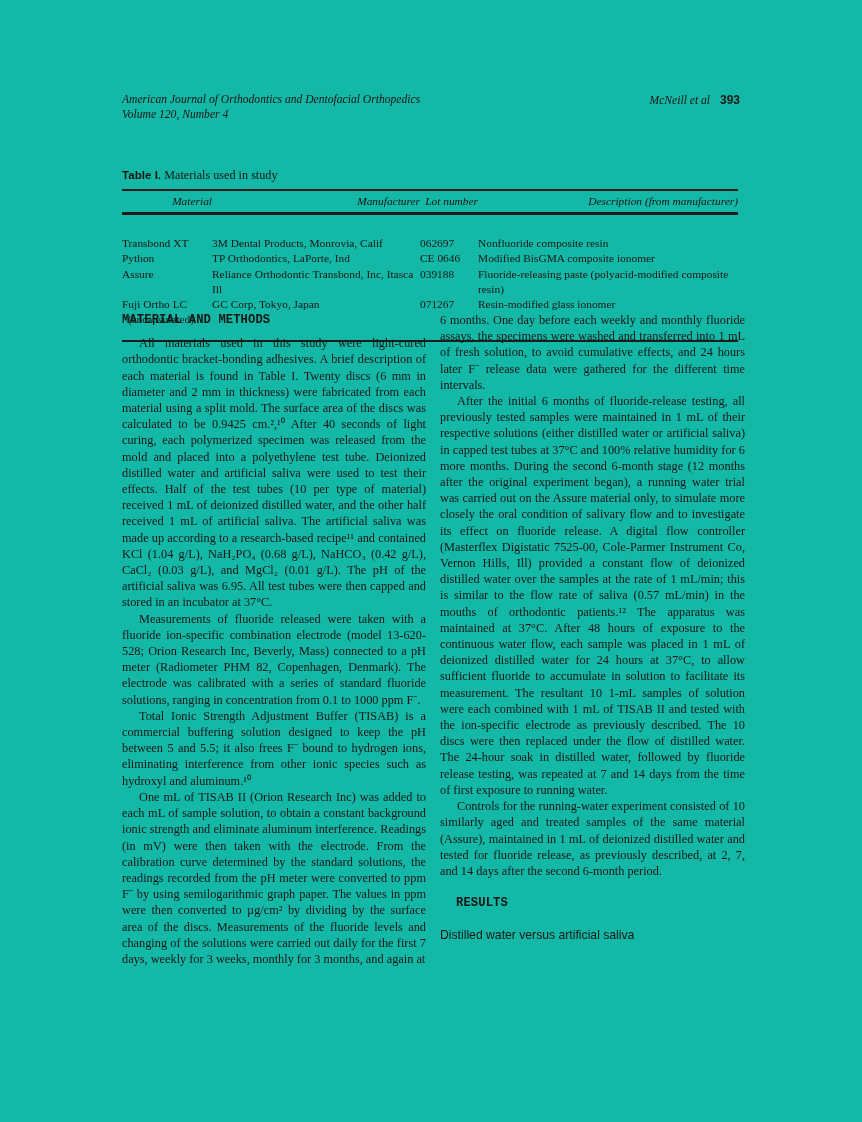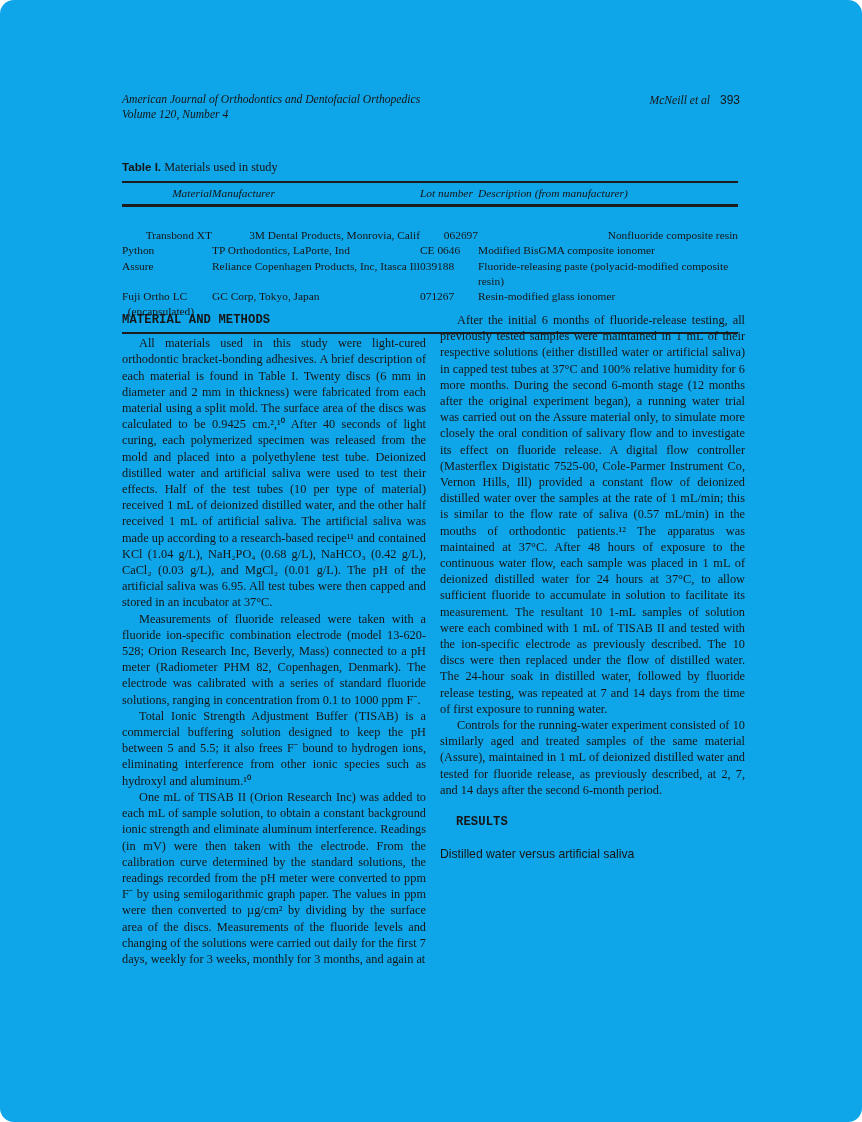--- a/index.html
+++ b/index.html
@@ -1,68 +1,67 @@
 <!DOCTYPE html>
 <html><head>
 <meta charset="utf-8">
 <style>
   html, body { margin: 0; padding: 0; background: #ffffff; }
   .page {
     position: relative;
     width: 862px;
     height: 1122px;
-    background: #0ea5e9;
+    background: #14b8a6;
     color: #161616;
     font-family: "Liberation Serif", serif;
     overflow: hidden;
-    border-radius: 14px;
   }
 
   
   .running-head {
     position: absolute;
     left: 122px;
     top: 93px;
     width: 618px;
     display: flex;
     justify-content: space-between;
     align-items: flex-start;
   }
   .rh-left { font-style: italic; font-size: 11.6px; line-height: 14.5px; }
   .rh-right { font-size: 11.6px; white-space: nowrap; }
   .rh-authors { font-style: italic; }
-  .rh-page { font-family: "Liberation Sans", sans-serif; font-weight: normal; font-style: normal; margin-left: 7px; font-size: 12px; }
+  .rh-page { font-family: "Liberation Sans", sans-serif; font-weight: bold; font-style: normal; margin-left: 7px; font-size: 12px; }
 
   
   .table-block { position: absolute; left: 122px; top: 151px; width: 616px; }
-  .table-caption { font-size: 12.2px; margin: 9px 0 6px 0; }
+  .table-caption { font-size: 12.2px; margin: 17px 0 6px 0; }
   .table-label { font-family: "Liberation Sans", sans-serif; font-weight: bold; font-size: 11.6px; }
   table.materials {
     width: 100%;
     border-collapse: collapse;
     font-size: 11.4px;
     border-top: 2px solid #1c1c1c;
     border-bottom: 2.4px solid #1c1c1c;
   }
   table.materials thead th {
     font-style: italic;
     font-weight: normal;
-    text-align: left;
+    text-align: right;
     padding: 4px 0 5px 0;
     border-bottom: 3px solid #1c1c1c;
     white-space: nowrap;
   }
   table.materials thead th.th-material { text-align: right; }
   table.materials td {
     vertical-align: top;
     text-align: left;
     padding: 0;
     line-height: 15.3px;
   }
-  table.materials tbody tr:first-child td { padding-top: 21px; text-align: right; }
+  table.materials tbody tr:first-child td { padding-top: 21px; }
   table.materials tbody tr:last-child td { padding-bottom: 12px; }
   td.mat { white-space: pre-wrap; }
 
   
   .col { position: absolute; top: 312px; }
   .col-left  { left: 122px; width: 304px; }
   .col-right { left: 440px; width: 305px; }
   .col p {
     margin: 0;
     font-size: 12.3px;
@@ -133,21 +132,21 @@
           <td>Nonfluoride composite resin</td>
         </tr>
         <tr>
           <td class="mat">Python</td>
           <td>TP Orthodontics, LaPorte, Ind</td>
           <td>CE 0646</td>
           <td>Modified BisGMA composite ionomer</td>
         </tr>
         <tr>
           <td class="mat">Assure</td>
-          <td>Reliance Copenhagen Products, Inc, Itasca Ill</td>
+          <td>Reliance Orthodontic Transbond, Inc, Itasca Ill</td>
           <td>039188</td>
           <td>Fluoride-releasing paste (polyacid-modified composite resin)</td>
         </tr>
         <tr>
           <td class="mat">Fuji Ortho LC
   (encapsulated)</td>
           <td>GC Corp, Tokyo, Japan</td>
           <td>071267</td>
           <td>Resin-modified glass ionomer</td>
         </tr>
@@ -157,20 +156,21 @@
 
   <div class="col col-left">
     <h2 class="section-heading">MATERIAL AND METHODS</h2>
     <p>All materials used in this study were light-cured orthodontic bracket-bonding adhesives. A brief description of each material is found in Table I. Twenty discs (6 mm in diameter and 2 mm in thickness) were fabricated from each material using a split mold. The surface area of the discs was calculated to be 0.9425 cm.²,¹⁰ After 40 seconds of light curing, each polymerized specimen was released from the mold and placed into a polyethylene test tube. Deionized distilled water and artificial saliva were used to test their effects. Half of the test tubes (10 per type of material) received 1 mL of deionized distilled water, and the other half received 1 mL of artificial saliva. The artificial saliva was made up according to a research-based recipe¹¹ and contained KCl (1.04 g/L), NaH₂PO₄ (0.68 g/L), NaHCO₃ (0.42 g/L), CaCl₂ (0.03 g/L), and MgCl₂ (0.01 g/L). The pH of the artificial saliva was 6.95. All test tubes were then capped and stored in an incubator at 37°C.</p>
     <p>Measurements of fluoride released were taken with a fluoride ion-specific combination electrode (model 13-620-528; Orion Research Inc, Beverly, Mass) connected to a pH meter (Radiometer PHM 82, Copenhagen, Denmark). The electrode was calibrated with a series of standard fluoride solutions, ranging in concentration from 0.1 to 1000 ppm F⁻.</p>
     <p>Total Ionic Strength Adjustment Buffer (TISAB) is a commercial buffering solution designed to keep the pH between 5 and 5.5; it also frees F⁻ bound to hydrogen ions, eliminating interference from other ionic species such as hydroxyl and aluminum.¹⁰</p>
     <p>One mL of TISAB II (Orion Research Inc) was added to each mL of sample solution, to obtain a constant background ionic strength and eliminate aluminum interference. Readings (in mV) were then taken with the electrode. From the calibration curve determined by the standard solutions, the readings recorded from the pH meter were converted to ppm F⁻ by using semilogarithmic graph paper. The values in ppm were then converted to µg/cm² by dividing by the surface area of the discs. Measurements of the fluoride levels and changing of the solutions were carried out daily for the first 7 days, weekly for 3 weeks, monthly for 3 months, and again at</p>
   </div>
 
   <div class="col col-right">
+    <p class="noindent">6 months. One day before each weekly and monthly fluoride assays, the specimens were washed and transferred into 1 mL of fresh solution, to avoid cumulative effects, and 24 hours later F⁻ release data were gathered for the different time intervals.</p>
     <p>After the initial 6 months of fluoride-release testing, all previously tested samples were maintained in 1 mL of their respective solutions (either distilled water or artificial saliva) in capped test tubes at 37°C and 100% relative humidity for 6 more months. During the second 6-month stage (12 months after the original experiment began), a running water trial was carried out on the Assure material only, to simulate more closely the oral condition of salivary flow and to investigate its effect on fluoride release. A digital flow controller (Masterflex Digistatic 7525-00, Cole-Parmer Instrument Co, Vernon Hills, Ill) provided a constant flow of deionized distilled water over the samples at the rate of 1 mL/min; this is similar to the flow rate of saliva (0.57 mL/min) in the mouths of orthodontic patients.¹² The apparatus was maintained at 37°C. After 48 hours of exposure to the continuous water flow, each sample was placed in 1 mL of deionized distilled water for 24 hours at 37°C, to allow sufficient fluoride to accumulate in solution to facilitate its measurement. The resultant 10 1-mL samples of solution were each combined with 1 mL of TISAB II and tested with the ion-specific electrode as previously described. The 10 discs were then replaced under the flow of distilled water. The 24-hour soak in distilled water, followed by fluoride release testing, was repeated at 7 and 14 days from the time of first exposure to running water.</p>
     <p>Controls for the running-water experiment consisted of 10 similarly aged and treated samples of the same material (Assure), maintained in 1 mL of deionized distilled water and tested for fluoride release, as previously described, at 2, 7, and 14 days after the second 6-month period.</p>
     <div class="results-block">
       <h2 class="section-heading" style="margin:16px">RESULTS</h2>
       <h3 class="sub-heading">Distilled water versus artificial saliva</h3>
     </div>
   </div>
 
 </div>
 

